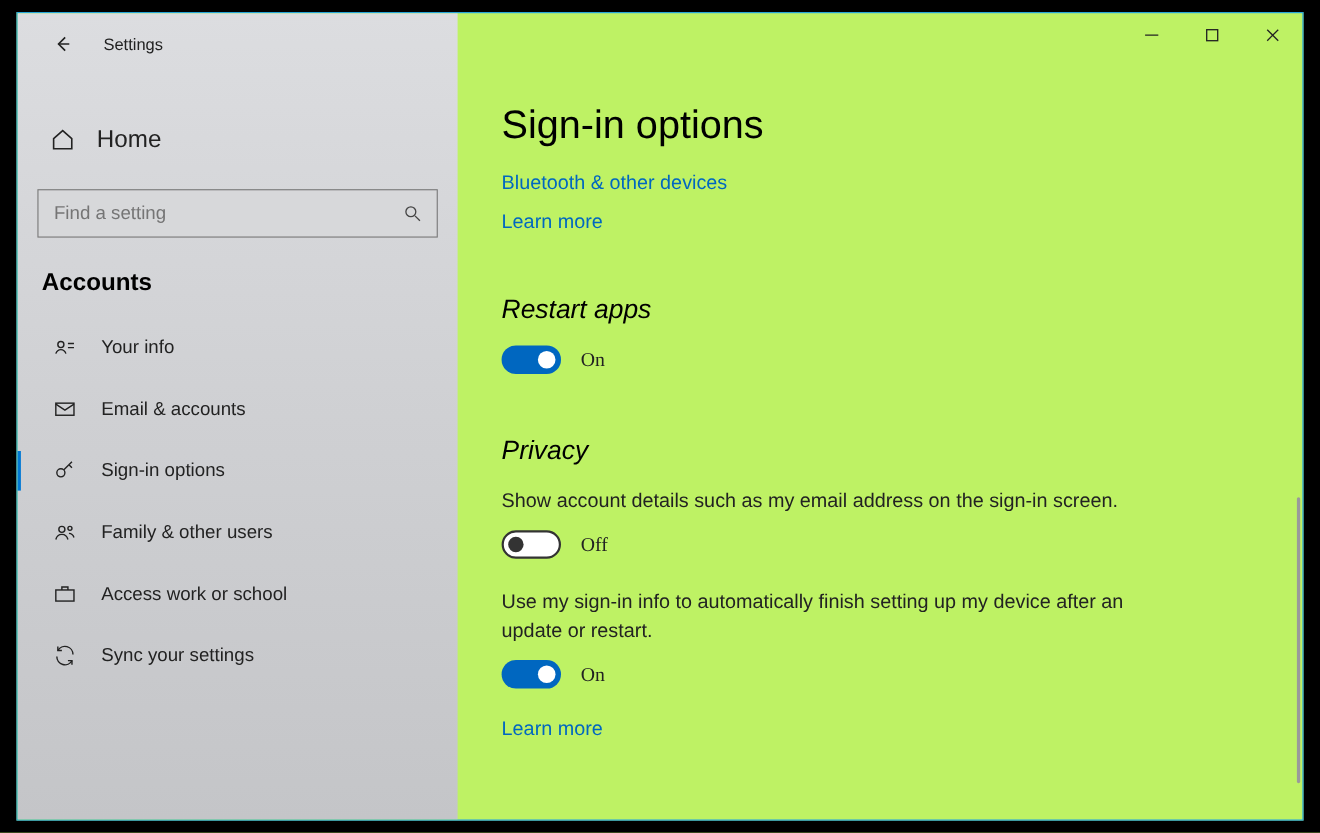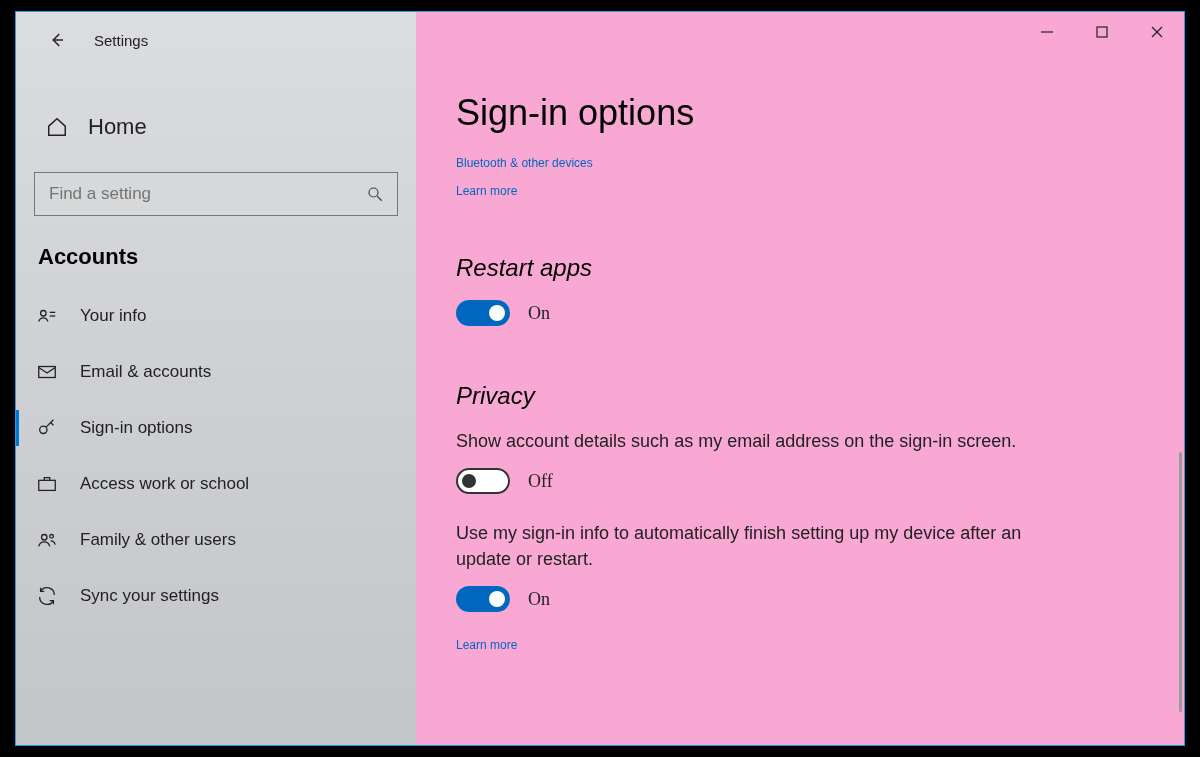--- a/index.html
+++ b/index.html
@@ -7,21 +7,21 @@
   body {
     background: #000;
     font-family: "Segoe UI", Arial, sans-serif;
     display: flex;
     align-items: center;
     justify-content: center;
   }
   .window {
     width: 1170px;
     height: 735px;
-    background: #f9a8d4;
+    background: #bef264;
     display: flex;
     position: relative;
     overflow: hidden;
     border: 1px solid #1aa0e6;
   }
   
   .titlebar {
     position: absolute;
     top: 0; right: 0;
     height: 40px;
@@ -89,21 +89,21 @@
   }
   .section-label {
     font-size: 22px;
     font-weight: 600;
     padding: 28px 0 18px 22px;
   }
   .nav-item {
     display: flex;
     align-items: center;
     height: 56px;
-    padding-left: 20px;
+    padding-left: 32px;
     gap: 22px;
     font-size: 17px;
     color: #222;
     position: relative;
     cursor: default;
   }
   .nav-item.active::before {
     content: "";
     position: absolute;
     left: -2px; top: 10px; bottom: 10px;
@@ -118,21 +118,21 @@
     overflow-y: auto;
     position: relative;
   }
   h1 {
     font-size: 36px;
     font-weight: 400;
     margin-bottom: 22px;
   }
   .link {
     color: #0067c0;
-    font-size: 12px;
+    font-size: 18px;
     display: block;
     margin-bottom: 14px;
     cursor: default;
   }
   h2 {
     font-size: 24px;
     font-weight: 500;
     margin-top: 56px;
     margin-bottom: 18px;
     font-style: italic;
@@ -251,34 +251,34 @@
     <div class="nav-item active">
       <svg viewBox="0 0 24 24">
           <circle cx="8" cy="14" r="4" fill="none" stroke="currentColor" stroke-width="1.4"></circle>
           <path d="M11 11 L19 3 M16 6 L19 9" fill="none" stroke="currentColor" stroke-width="1.4"></path>
         </svg>
       <span>Sign-in options</span>
     </div>
 
     <div class="nav-item">
       <svg viewBox="0 0 24 24">
-          <rect x="3" y="8" width="18" height="11" fill="none" stroke="currentColor" stroke-width="1.4"></rect>
-          <path d="M9 8 V5 H15 V8" fill="none" stroke="currentColor" stroke-width="1.4"></path>
-        </svg>
-      <span>Access work or school</span>
-    </div>
-
-    <div class="nav-item">
-      <svg viewBox="0 0 24 24">
           <circle cx="9" cy="9" r="3" fill="none" stroke="currentColor" stroke-width="1.4"></circle>
           <path d="M3 19c1-4 4-5 6-5s5 1 6 5" fill="none" stroke="currentColor" stroke-width="1.4"></path>
           <circle cx="17" cy="8" r="2" fill="none" stroke="currentColor" stroke-width="1.4"></circle>
           <path d="M16 13c2 0 4 1 5 4" fill="none" stroke="currentColor" stroke-width="1.4"></path>
         </svg>
       <span>Family &amp; other users</span>
+    </div>
+
+    <div class="nav-item">
+      <svg viewBox="0 0 24 24">
+          <rect x="3" y="8" width="18" height="11" fill="none" stroke="currentColor" stroke-width="1.4"></rect>
+          <path d="M9 8 V5 H15 V8" fill="none" stroke="currentColor" stroke-width="1.4"></path>
+        </svg>
+      <span>Access work or school</span>
     </div>
 
     <div class="nav-item">
       <svg viewBox="0 0 24 24">
           <path d="M20 11A8 8 0 0 0 5 7" fill="none" stroke="currentColor" stroke-width="1.4"></path>
           <path d="M4 13a8 8 0 0 0 15 4" fill="none" stroke="currentColor" stroke-width="1.4"></path>
           <path d="M5 3v4h4 M19 21v-4h-4" fill="none" stroke="currentColor" stroke-width="1.4"></path>
         </svg>
       <span>Sync your settings</span>
     </div>

